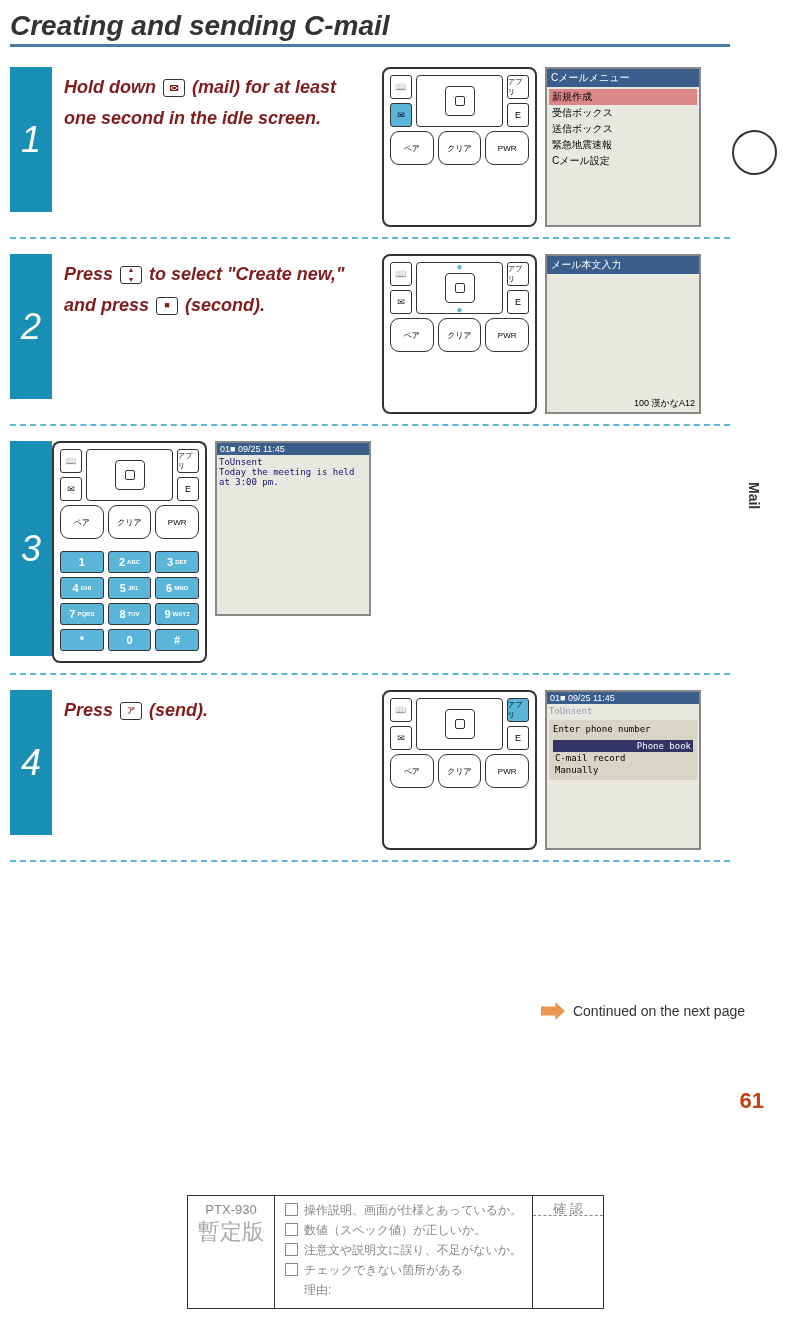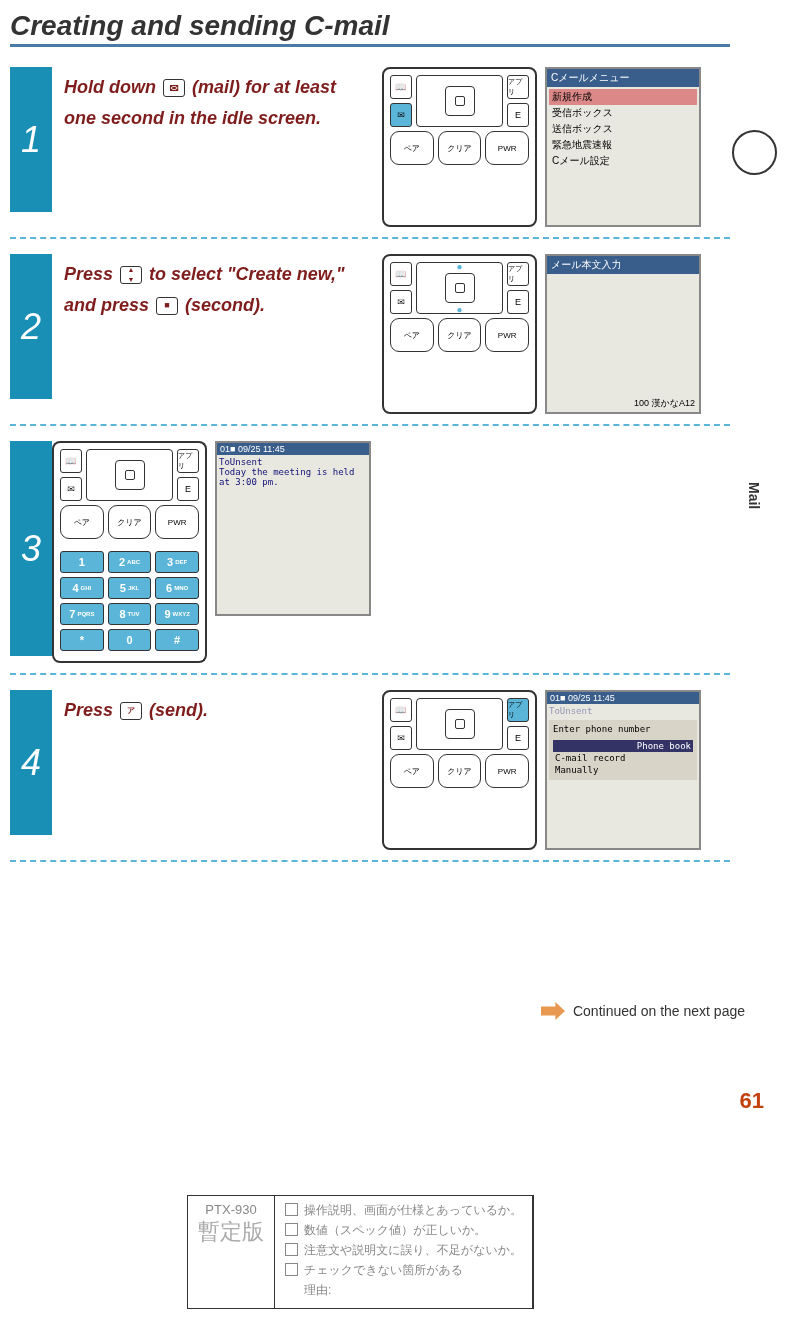--- a/index.html
+++ b/index.html
@@ -554,14 +554,18 @@
       <div>
           <span class="checkbox"></span>
           <span>注意文や説明文に誤り、不足がないか。</span>
         </div>
       <div>
           <span class="checkbox"></span>
           <span>チェックできない箇所がある</span>
         </div>
       <div style="margin-left:19px">理由:</div>
     </div>
+    <div class="check-right-wrap">
+      <div class="check-right">確 認</div>
+      <div style="flex:1"></div>
+    </div>
   </div>
 </div>
 
 </body></html>

